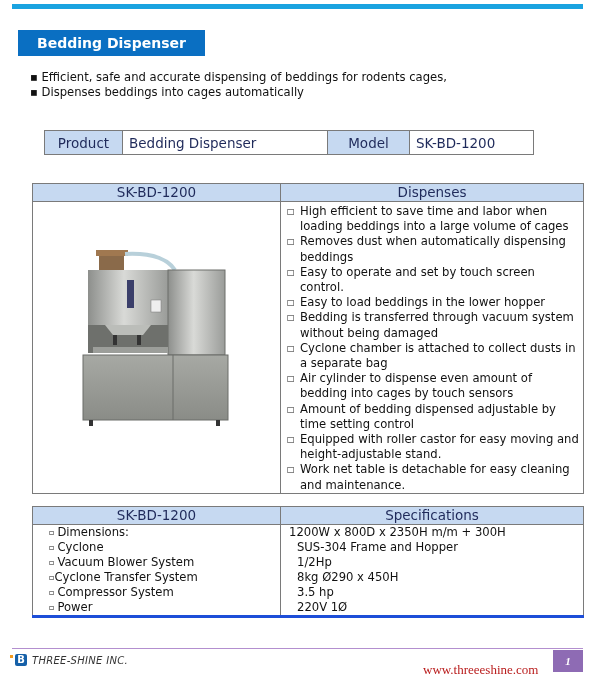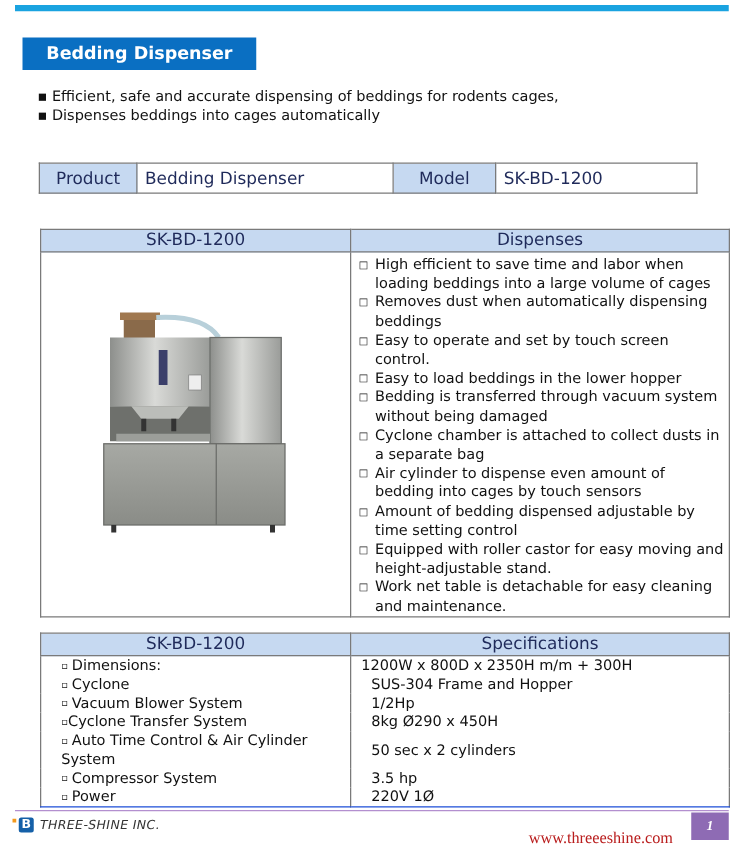--- a/index.html
+++ b/index.html
@@ -10,36 +10,36 @@
 
   .title-box { position: absolute; left: 18px; top: 30px; width: 187px; height: 26px; background: #0a6fc2;
     color: #fff; font-weight: bold; font-size: 14px; line-height: 26px; text-align: center; }
 
   .bullets { position: absolute; left: 30px; top: 70px; font-size: 11.6px; line-height: 15px; color: #111; }
   .bullets div { white-space: nowrap; }
 
   table { border-collapse: collapse; position: absolute; }
   td, th { border: 1px solid #7a7a7a; font-weight: normal; }
 
-  .info { left: 31px; top: 130px; width: 527px; height: 24px; font-size: 13.5px; }
+  .info { left: 44px; top: 130px; width: 490px; height: 24px; font-size: 13.5px; }
   .info td { height: 24px; padding: 0 6px; color: #1f2a5a; }
   .info .lbl { background: #c6d9f1; text-align: center; }
 
   .feat { left: 32px; top: 183px; width: 552px; font-size: 11.6px; }
   .feat th { background: #c6d9f1; color: #1f2a5a; height: 17px; font-size: 13.5px; line-height: 17px; }
   .feat td { vertical-align: top; }
   .img-cell { width: 248px; height: 275px; position: relative; }
   .feat-list { padding: 2px 4px 0 6px; line-height: 15.2px; color: #111; }
   .feat-item { display: flex; }
   .feat-item .box { width: 13px; flex: none; font-size: 8px; line-height: 15px; }
 
   .spec { left: 32px; top: 506px; width: 552px; font-size: 11.6px; }
   .spec th { background: #c6d9f1; color: #1f2a5a; height: 17px; font-size: 13.5px; line-height: 17px; }
   .spec td { border-top: none; border-bottom: none; height: 15px; line-height: 15px; padding: 0 16px; color: #111; }
-  .spec tr:last-child td { border-bottom: 1px solid #1d4ed8; }
+  .spec tr:last-child td { border-bottom: 3px solid #1d4ed8; }
   .spec .dot { font-size: 8px; margin-right: 3px; vertical-align: 1px; }
 
   .footer-rule { position: absolute; left: 12px; top: 648px; width: 571px; height: 1px; background: #b38fcf; }
   .logo { position: absolute; left: 10px; top: 654px; display: flex; align-items: center; }
   .logo .dot { width: 3px; height: 3px; background: #f39a1e; margin-right: 2px; margin-top: -8px; }
   .logo .mark { width: 12px; height: 12px; background: #1560a8; color:#fff; font-size: 10px; font-weight: bold; line-height: 12px; text-align:center; border-radius: 2px; }
   .logo .name { margin-left: 5px; font-style: italic; font-size: 10px; color: #333; letter-spacing: 0.3px; font-family: "DejaVu Sans", sans-serif; }
   .site { position: absolute; left: 423px; top: 652px; font-family: "Liberation Serif", serif; font-size: 13px; color: #b91c1c; margin-top: 10px; }
   .page-num { position: absolute; left: 553px; top: 650px; width: 30px; height: 22px; background: #8e6bb4; color: #fff;
     font-family: "Liberation Serif", serif; font-style: italic; font-weight: bold; font-size: 11px; text-align: center; line-height: 22px; }
@@ -174,24 +174,20 @@
   </tr>
   <tr>
     <td><span class="dot">▫</span><span>Vacuum Blower System</span></td>
     <td>1/2Hp</td>
   </tr>
   <tr>
     <td><span class="dot" style="margin-right:0">▫</span><span>Cyclone Transfer System</span></td>
     <td>8kg Ø290 x 450H</td>
   </tr>
   <tr>
-    <td><span class="dot">▫</span><span>Auto Time Control &amp; Air Cylinder System</span></td>
-    <td>50 sec x 2 cylinders</td>
-  </tr>
-  <tr>
     <td><span class="dot">▫</span><span>Compressor System</span></td>
     <td>3.5 hp</td>
   </tr>
   <tr>
     <td><span class="dot">▫</span><span>Power</span></td>
     <td>220V 1Ø</td>
   </tr>
 </tbody>
   </table>
 

